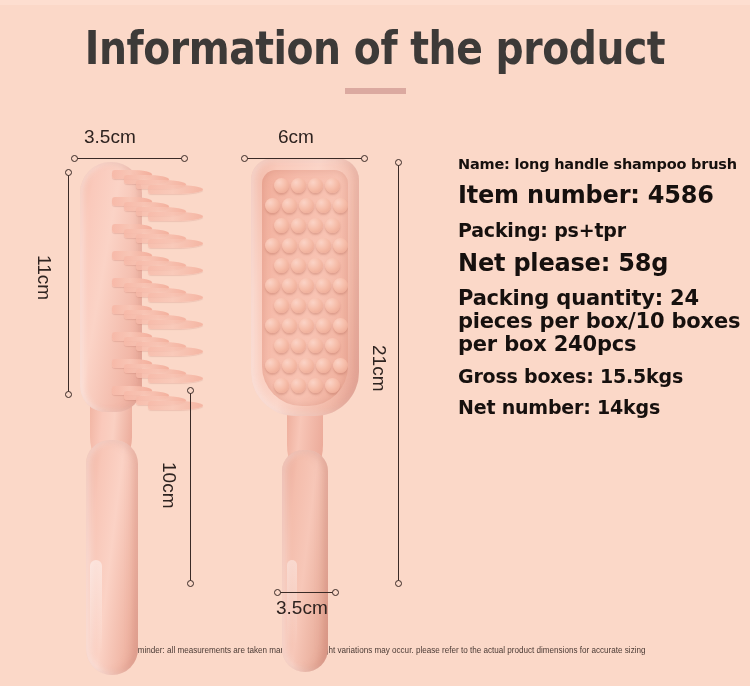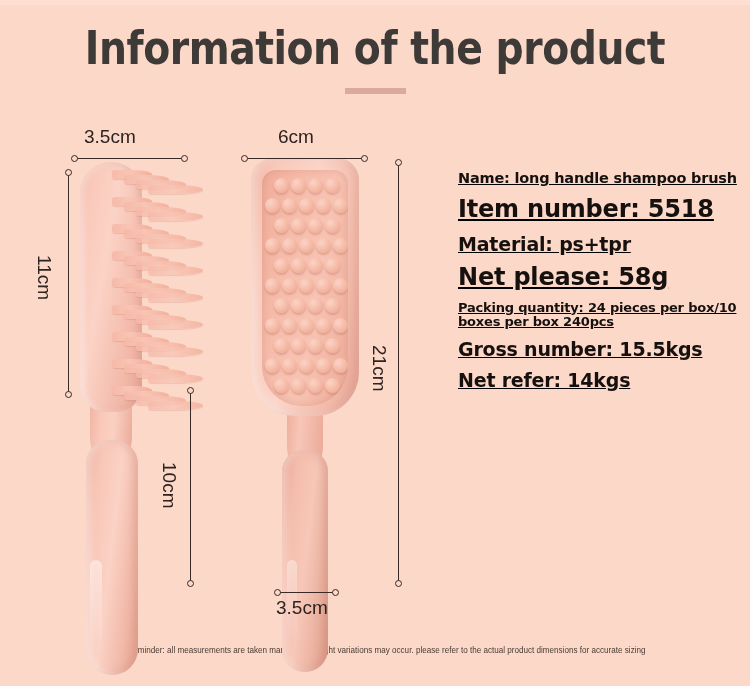--- a/index.html
+++ b/index.html
@@ -190,36 +190,35 @@
     font-family: "Liberation Sans", sans-serif;
     white-space: nowrap;
     transform: rotate(90deg);
     transform-origin: left top;
     z-index: 7;
   }
 
   
   #spec-list {
     position: absolute;
-    left: 458px; top: 170px;
+    left: 458px; top: 156px;
     width: 285px;
-    text-decoration: underline;
   }
   .spec-line {
     color: #16100e;
     font-weight: bold;
     line-height: 1.16;
     margin-bottom: 9px;
     font-family: "DejaVu Sans", sans-serif;
     letter-spacing: -0.2px;
   }
   .s-sm  { font-size: 14.5px; }
   .s-md  { font-size: 19px; }
   .s-lg  { font-size: 24px; }
-  .s-pk  { font-size: 13px; line-height: 1.1; }
+  .s-pk  { font-size: 21px; line-height: 1.1; }
 
   
   #footer {
     position: absolute;
     left: 0; top: 645px;
     width: 750px;
     text-align: center;
     font-size: 9px;
     color: #4a3a34;
     font-family: "Liberation Sans Narrow", "Liberation Sans", sans-serif;
@@ -370,22 +369,22 @@
     <div class="dim-label-v" style="left:390px; top:345px;">21cm</div>
 
     <div class="dim-line-h" style="left:277px; top:592px; width:58px;"></div>
     <div class="dot" style="left:274px; top:589px;"></div>
     <div class="dot" style="left:332px; top:589px;"></div>
     <div class="dim-label" style="left:276px; top:597px;">3.5cm</div>
   </div>
 
   <div id="spec-list">
       <div class="spec-line s-sm">Name: long handle shampoo brush</div>
-      <div class="spec-line s-lg">Item number: 5518</div>
-      <div class="spec-line s-md">Material: ps+tpr</div>
+      <div class="spec-line s-lg">Item number: 4586</div>
+      <div class="spec-line s-md">Packing: ps+tpr</div>
       <div class="spec-line s-lg">Net please: 58g</div>
       <div class="spec-line s-pk">Packing quantity: 24 pieces per box/10 boxes per box 240pcs</div>
-      <div class="spec-line s-md">Gross number: 15.5kgs</div>
-      <div class="spec-line s-md">Net refer: 14kgs</div>
+      <div class="spec-line s-md">Gross boxes: 15.5kgs</div>
+      <div class="spec-line s-md">Net number: 14kgs</div>
     </div>
 
   <div id="footer">Gentle reminder: all measurements are taken manually, so slight variations may occur. please refer to the actual product dimensions for accurate sizing</div>
 </div>
 
 </body></html>

